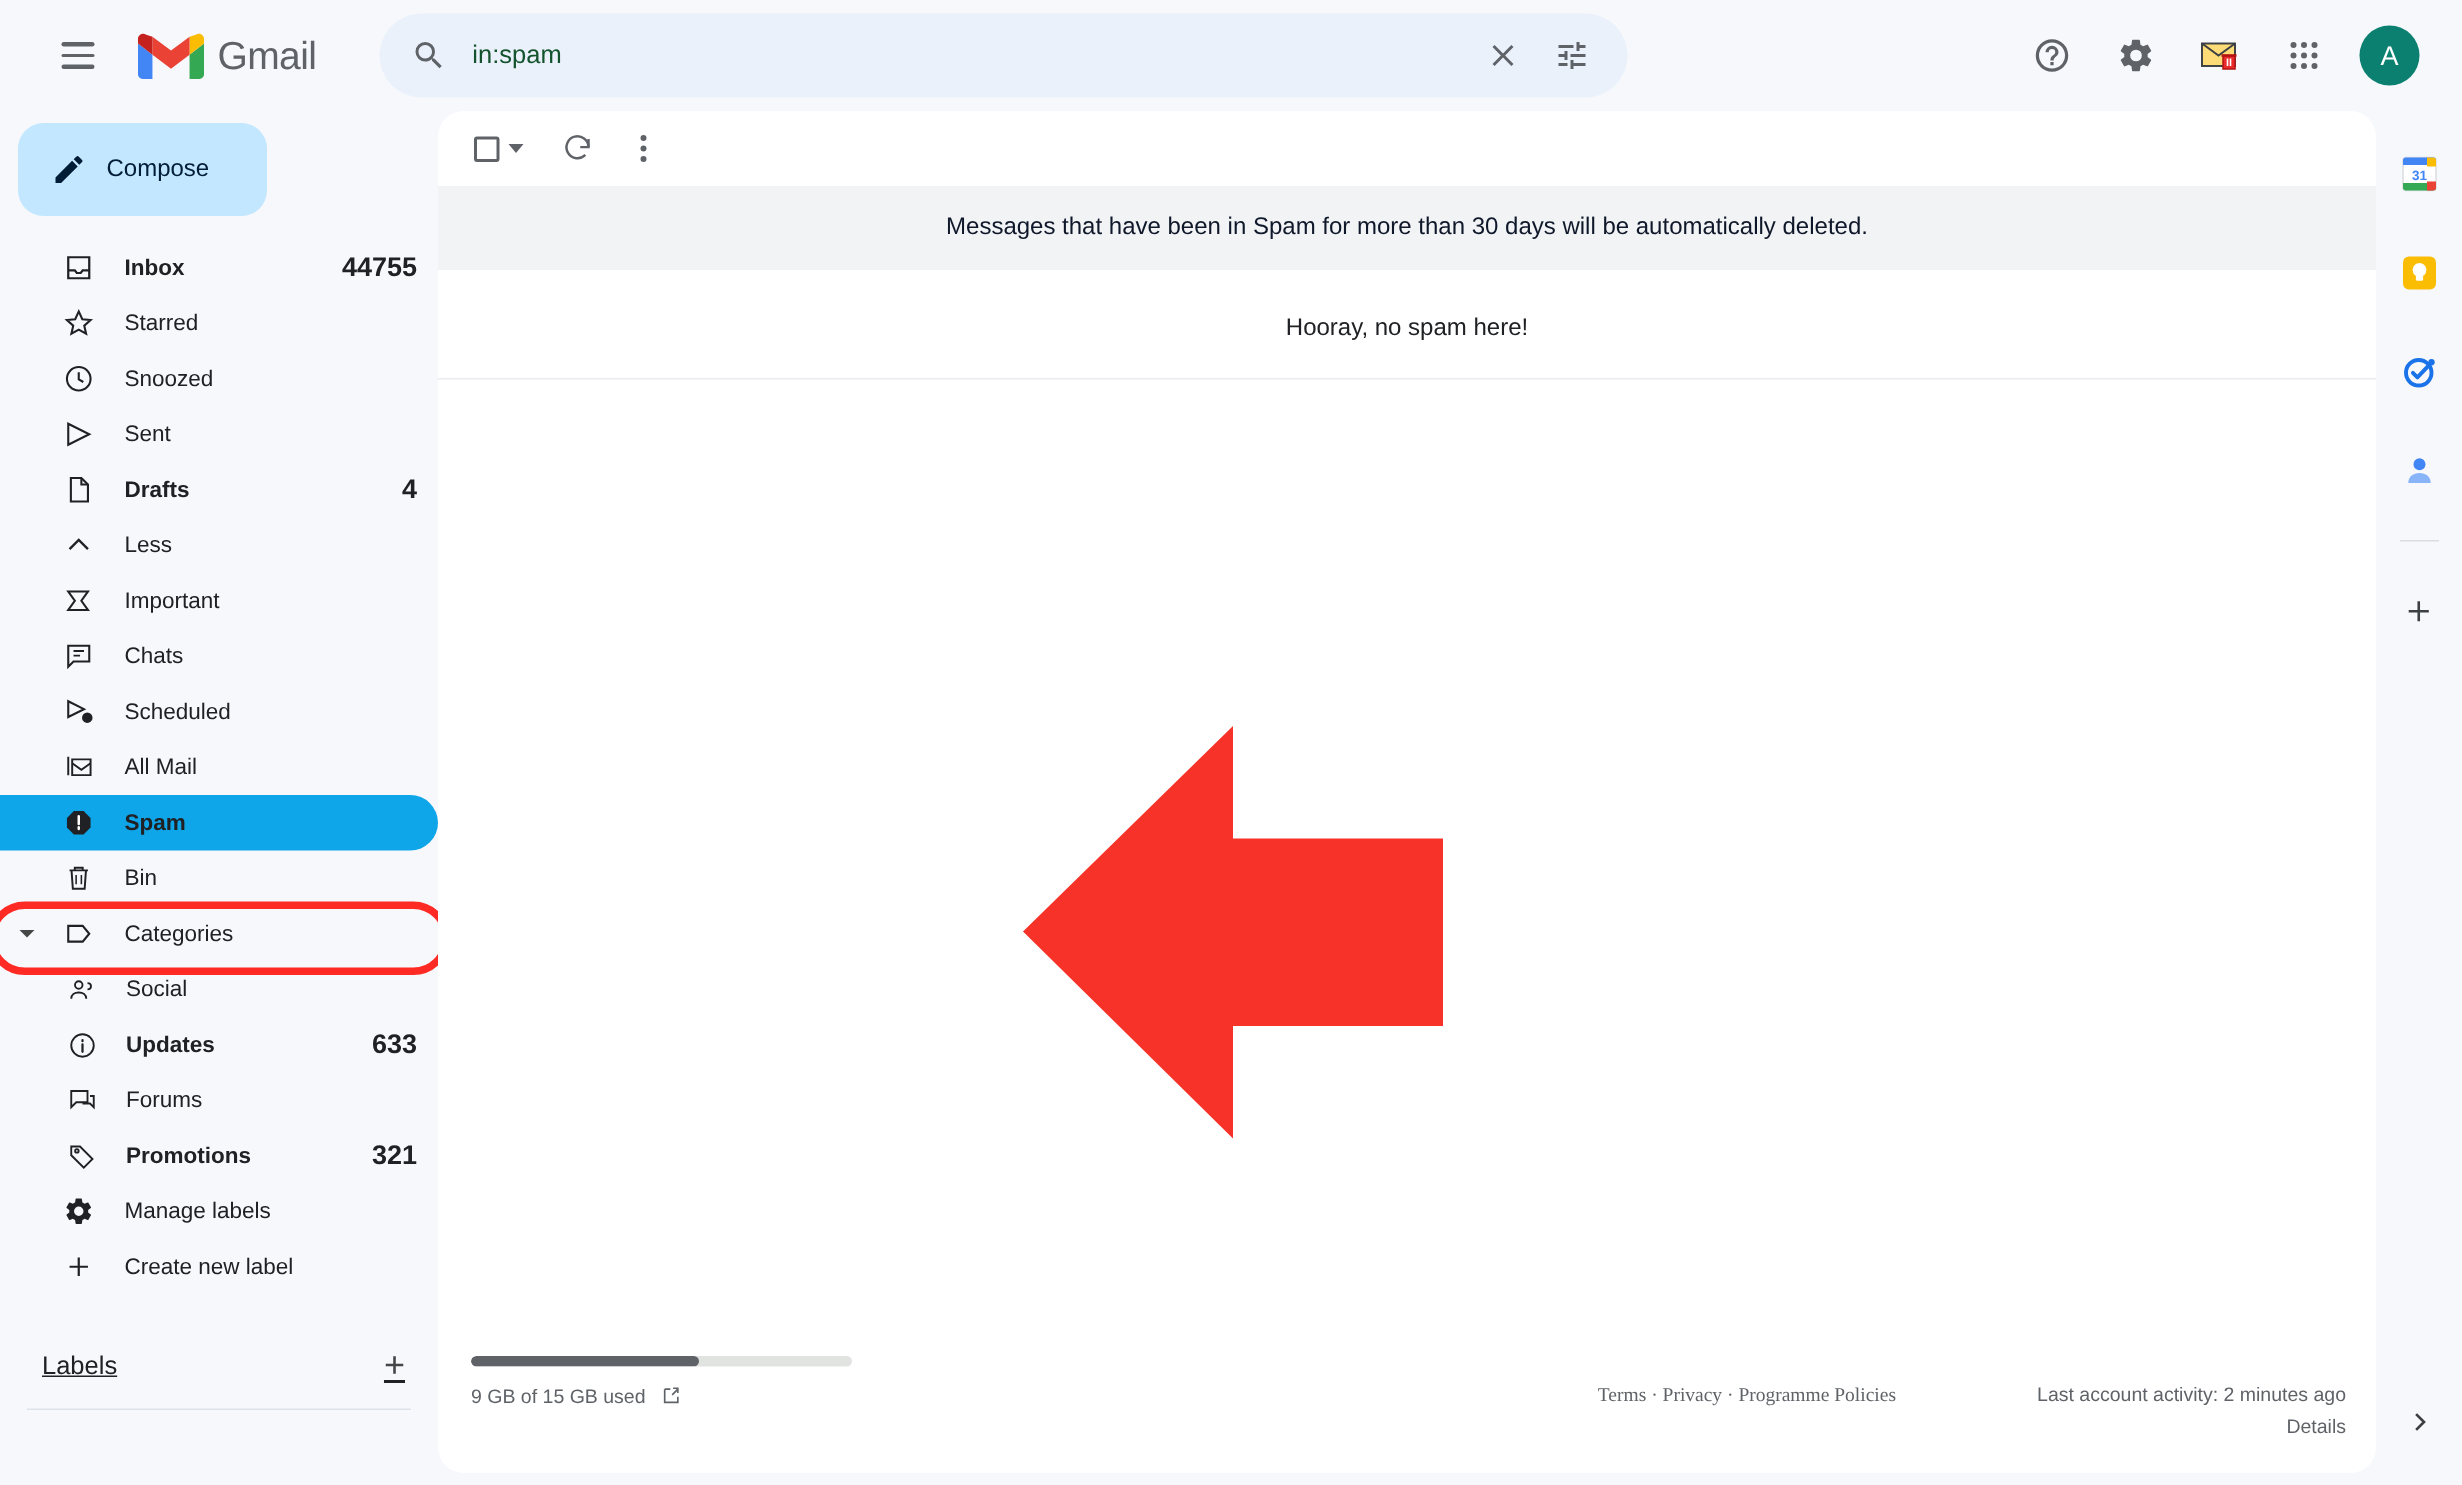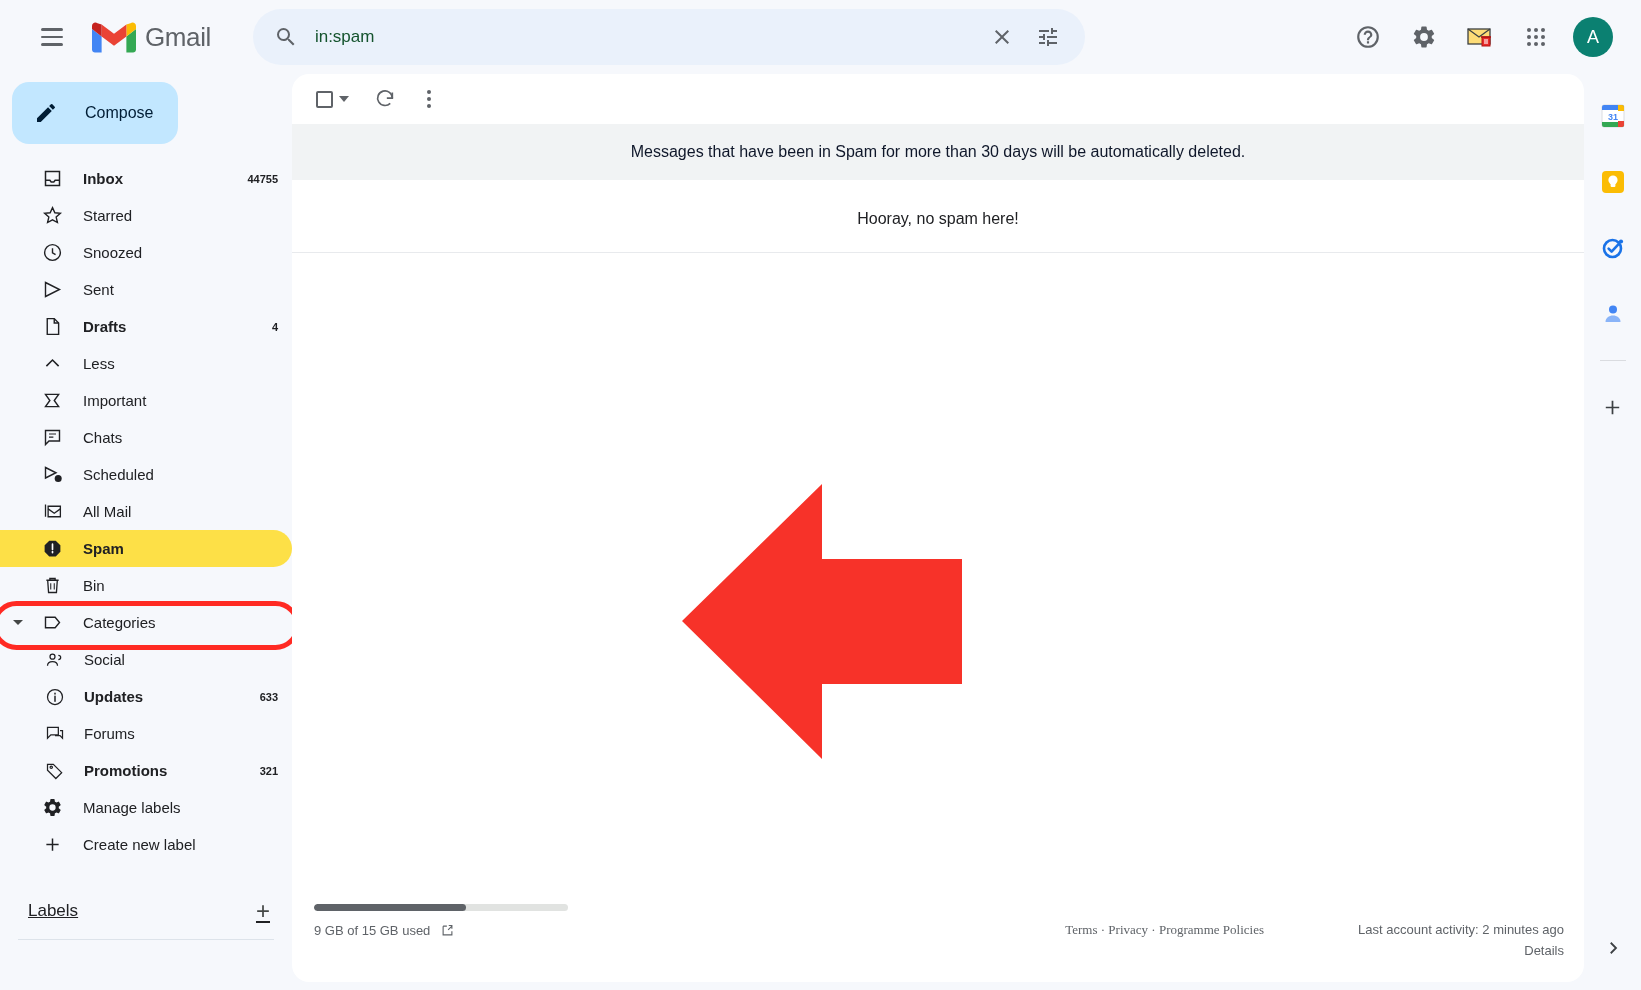--- a/index.html
+++ b/index.html
@@ -58,34 +58,34 @@
   .body-row { display: flex; height: 916px; position: relative; }
 
   
   .sidebar {
     width: 292px; flex: 0 0 292px; background: #f6f8fc;
     padding-top: 8px; overflow: hidden; position: relative;
   }
   .compose {
     margin: 0 0 16px 12px; width: 166px; height: 62px;
     background: #c2e7ff; border: none; border-radius: 17px;
-    display: flex; align-items: center; gap: 27px; padding-left: 22px;
+    display: flex; align-items: center; gap: 13px; padding-left: 22px;
     cursor: pointer; font-size: 16px; color: #001d35;
     font-family: "Liberation Sans", sans-serif;
   }
 
   .nav-item {
     height: 37px; display: flex; align-items: center;
     border-radius: 0 19px 19px 0; padding-left: 41px; padding-right: 14px;
     cursor: pointer; color: #202124; font-size: 15px; position: relative;
   }
-  .nav-item.active { background: #fde047; }
+  .nav-item.active { background: #0ea5e9; }
   .nav-item .ic { width: 22px; flex: 0 0 22px; display: flex; align-items: center; justify-content: center; margin-right: 20px; }
   .nav-item .lbl { flex: 1 1 auto; white-space: nowrap; }
-  .nav-item .cnt { font-size: 11px; color: #444746; margin-left: 16px; }
+  .nav-item .cnt { font-size: 18px; color: #444746; margin-left: 16px; }
   .nav-item.bold .lbl, .nav-item.bold .cnt { font-weight: bold; color: #202124; }
   .nav-item.sub { padding-left: 44px; }
   .nav-item.sub .ic { margin-right: 18px; }
   .nav-item .caret {
     position: absolute; left: 13px; width: 0; height: 0;
     border-left: 5px solid transparent; border-right: 5px solid transparent;
     border-top: 5px solid #444746;
   }
   .labels-head {
     display: flex; align-items: center; height: 44px; margin-top: 26px;

